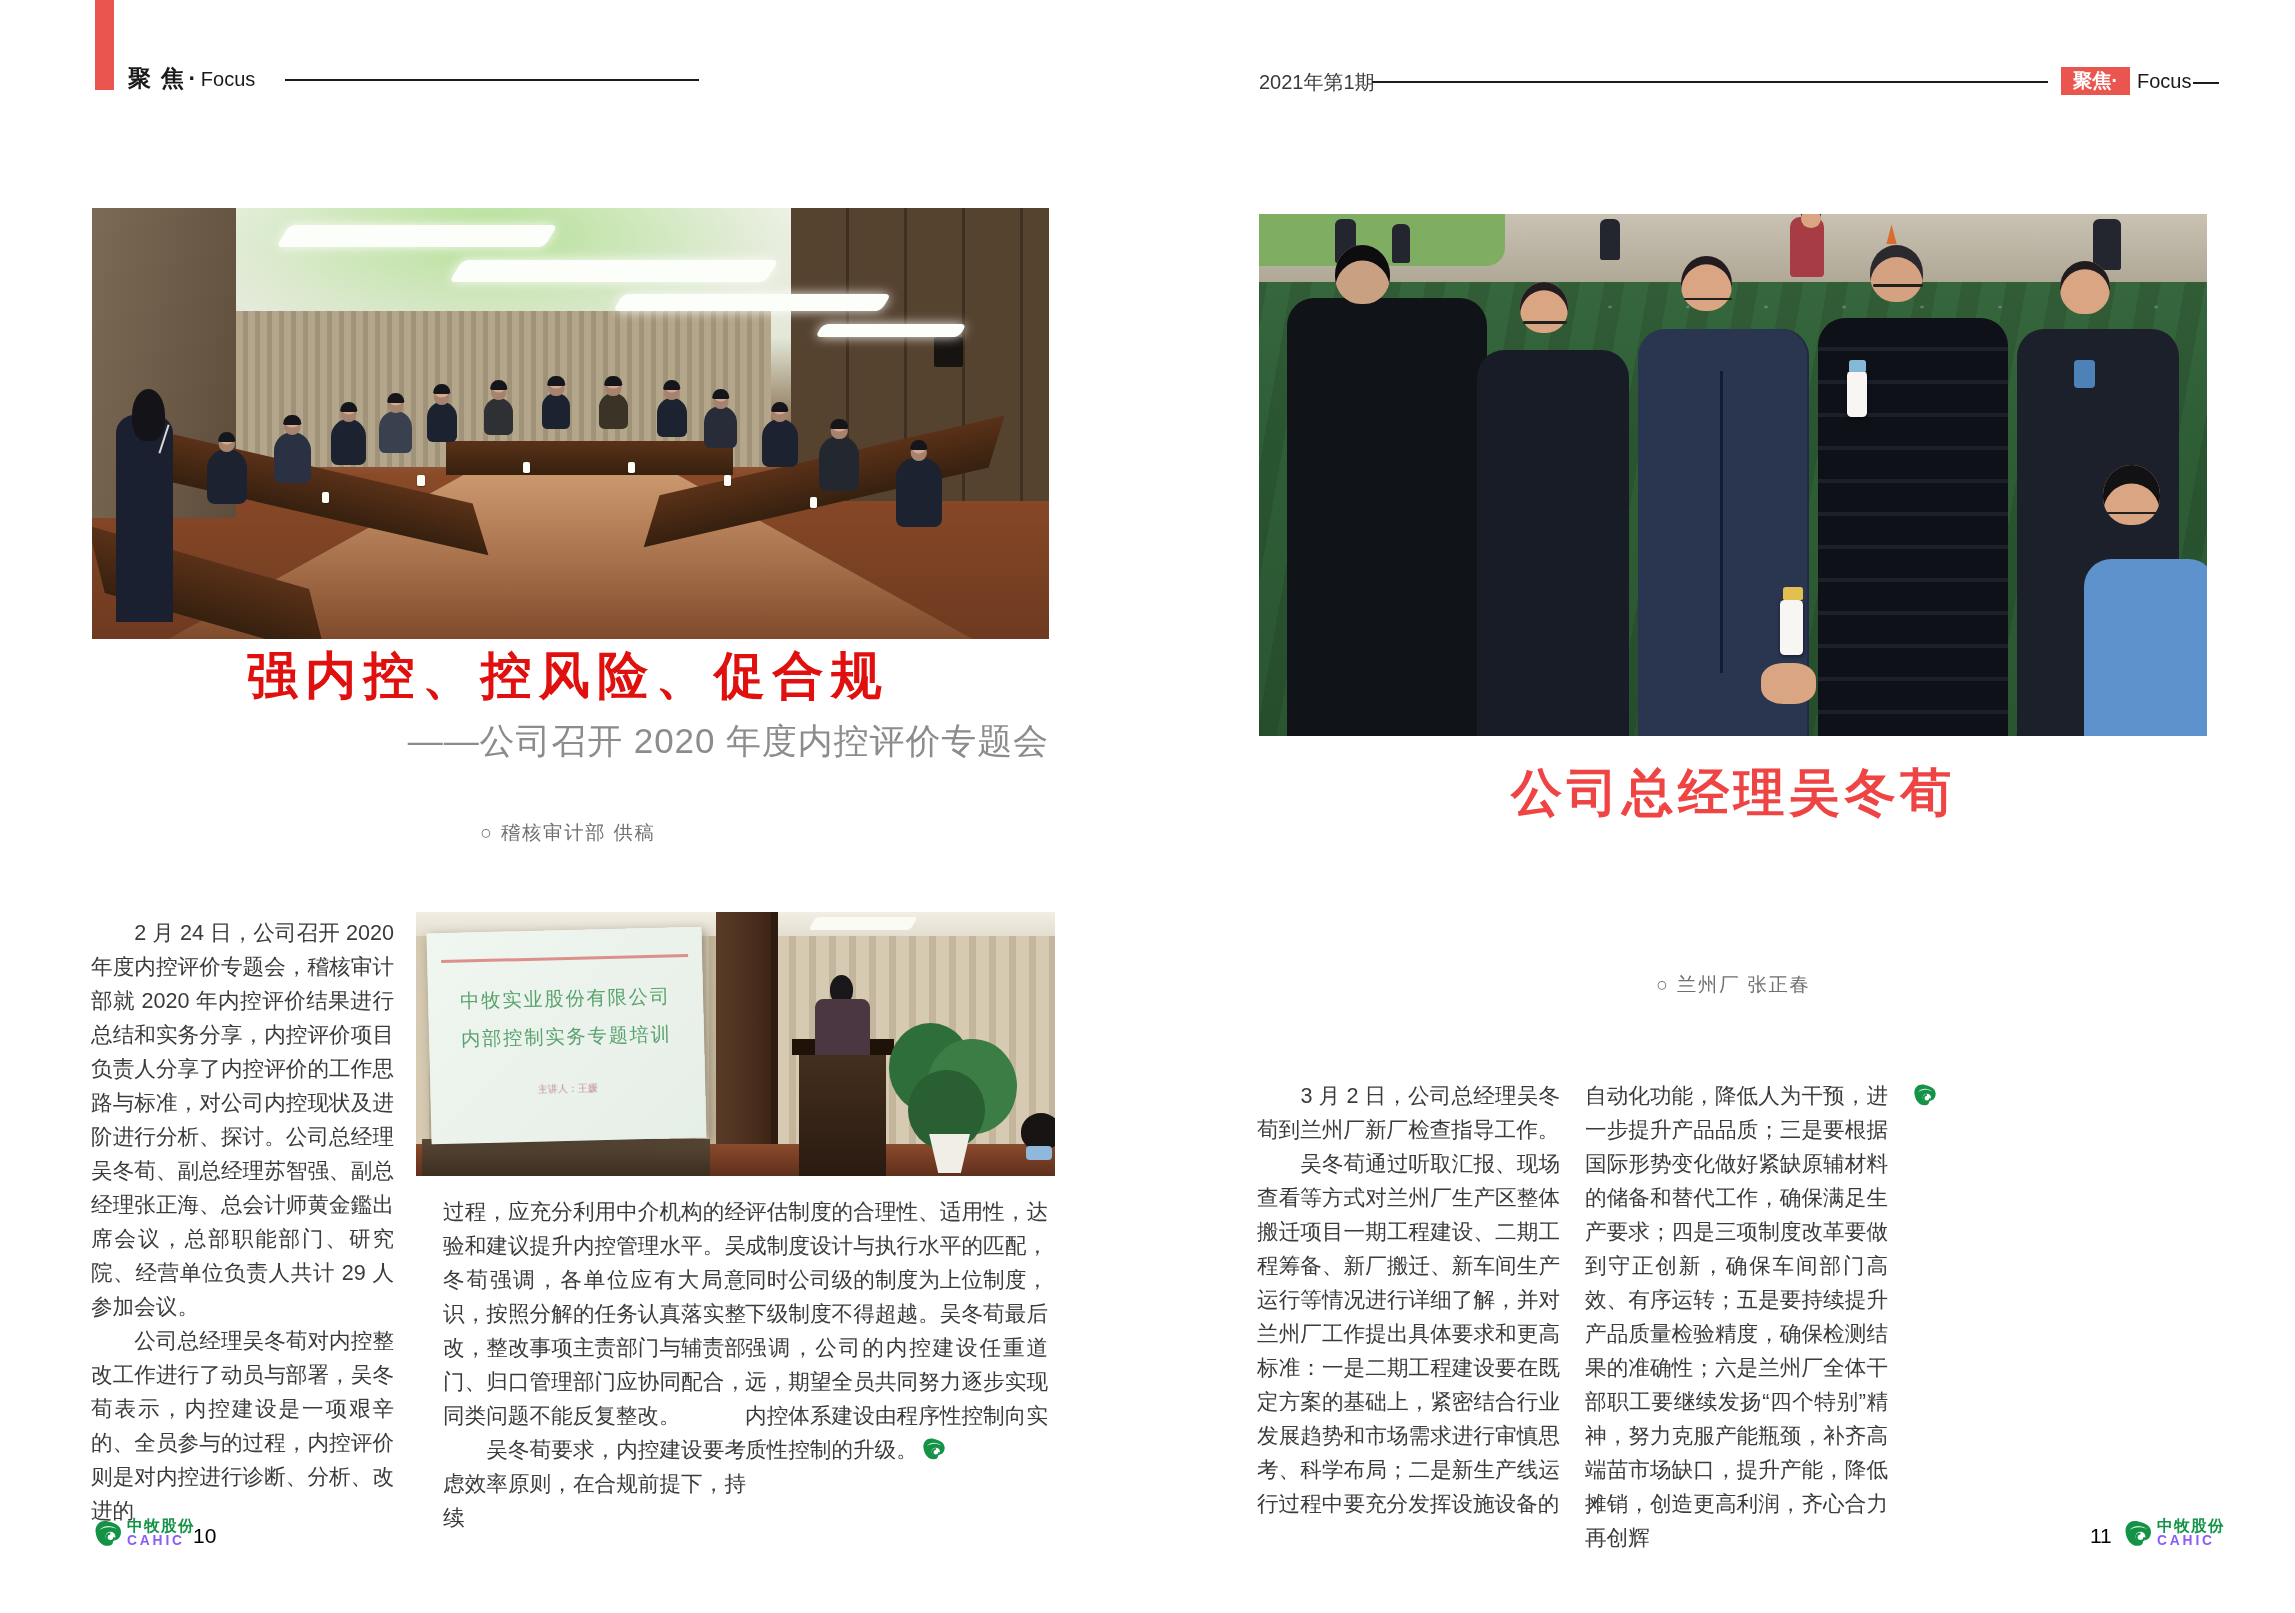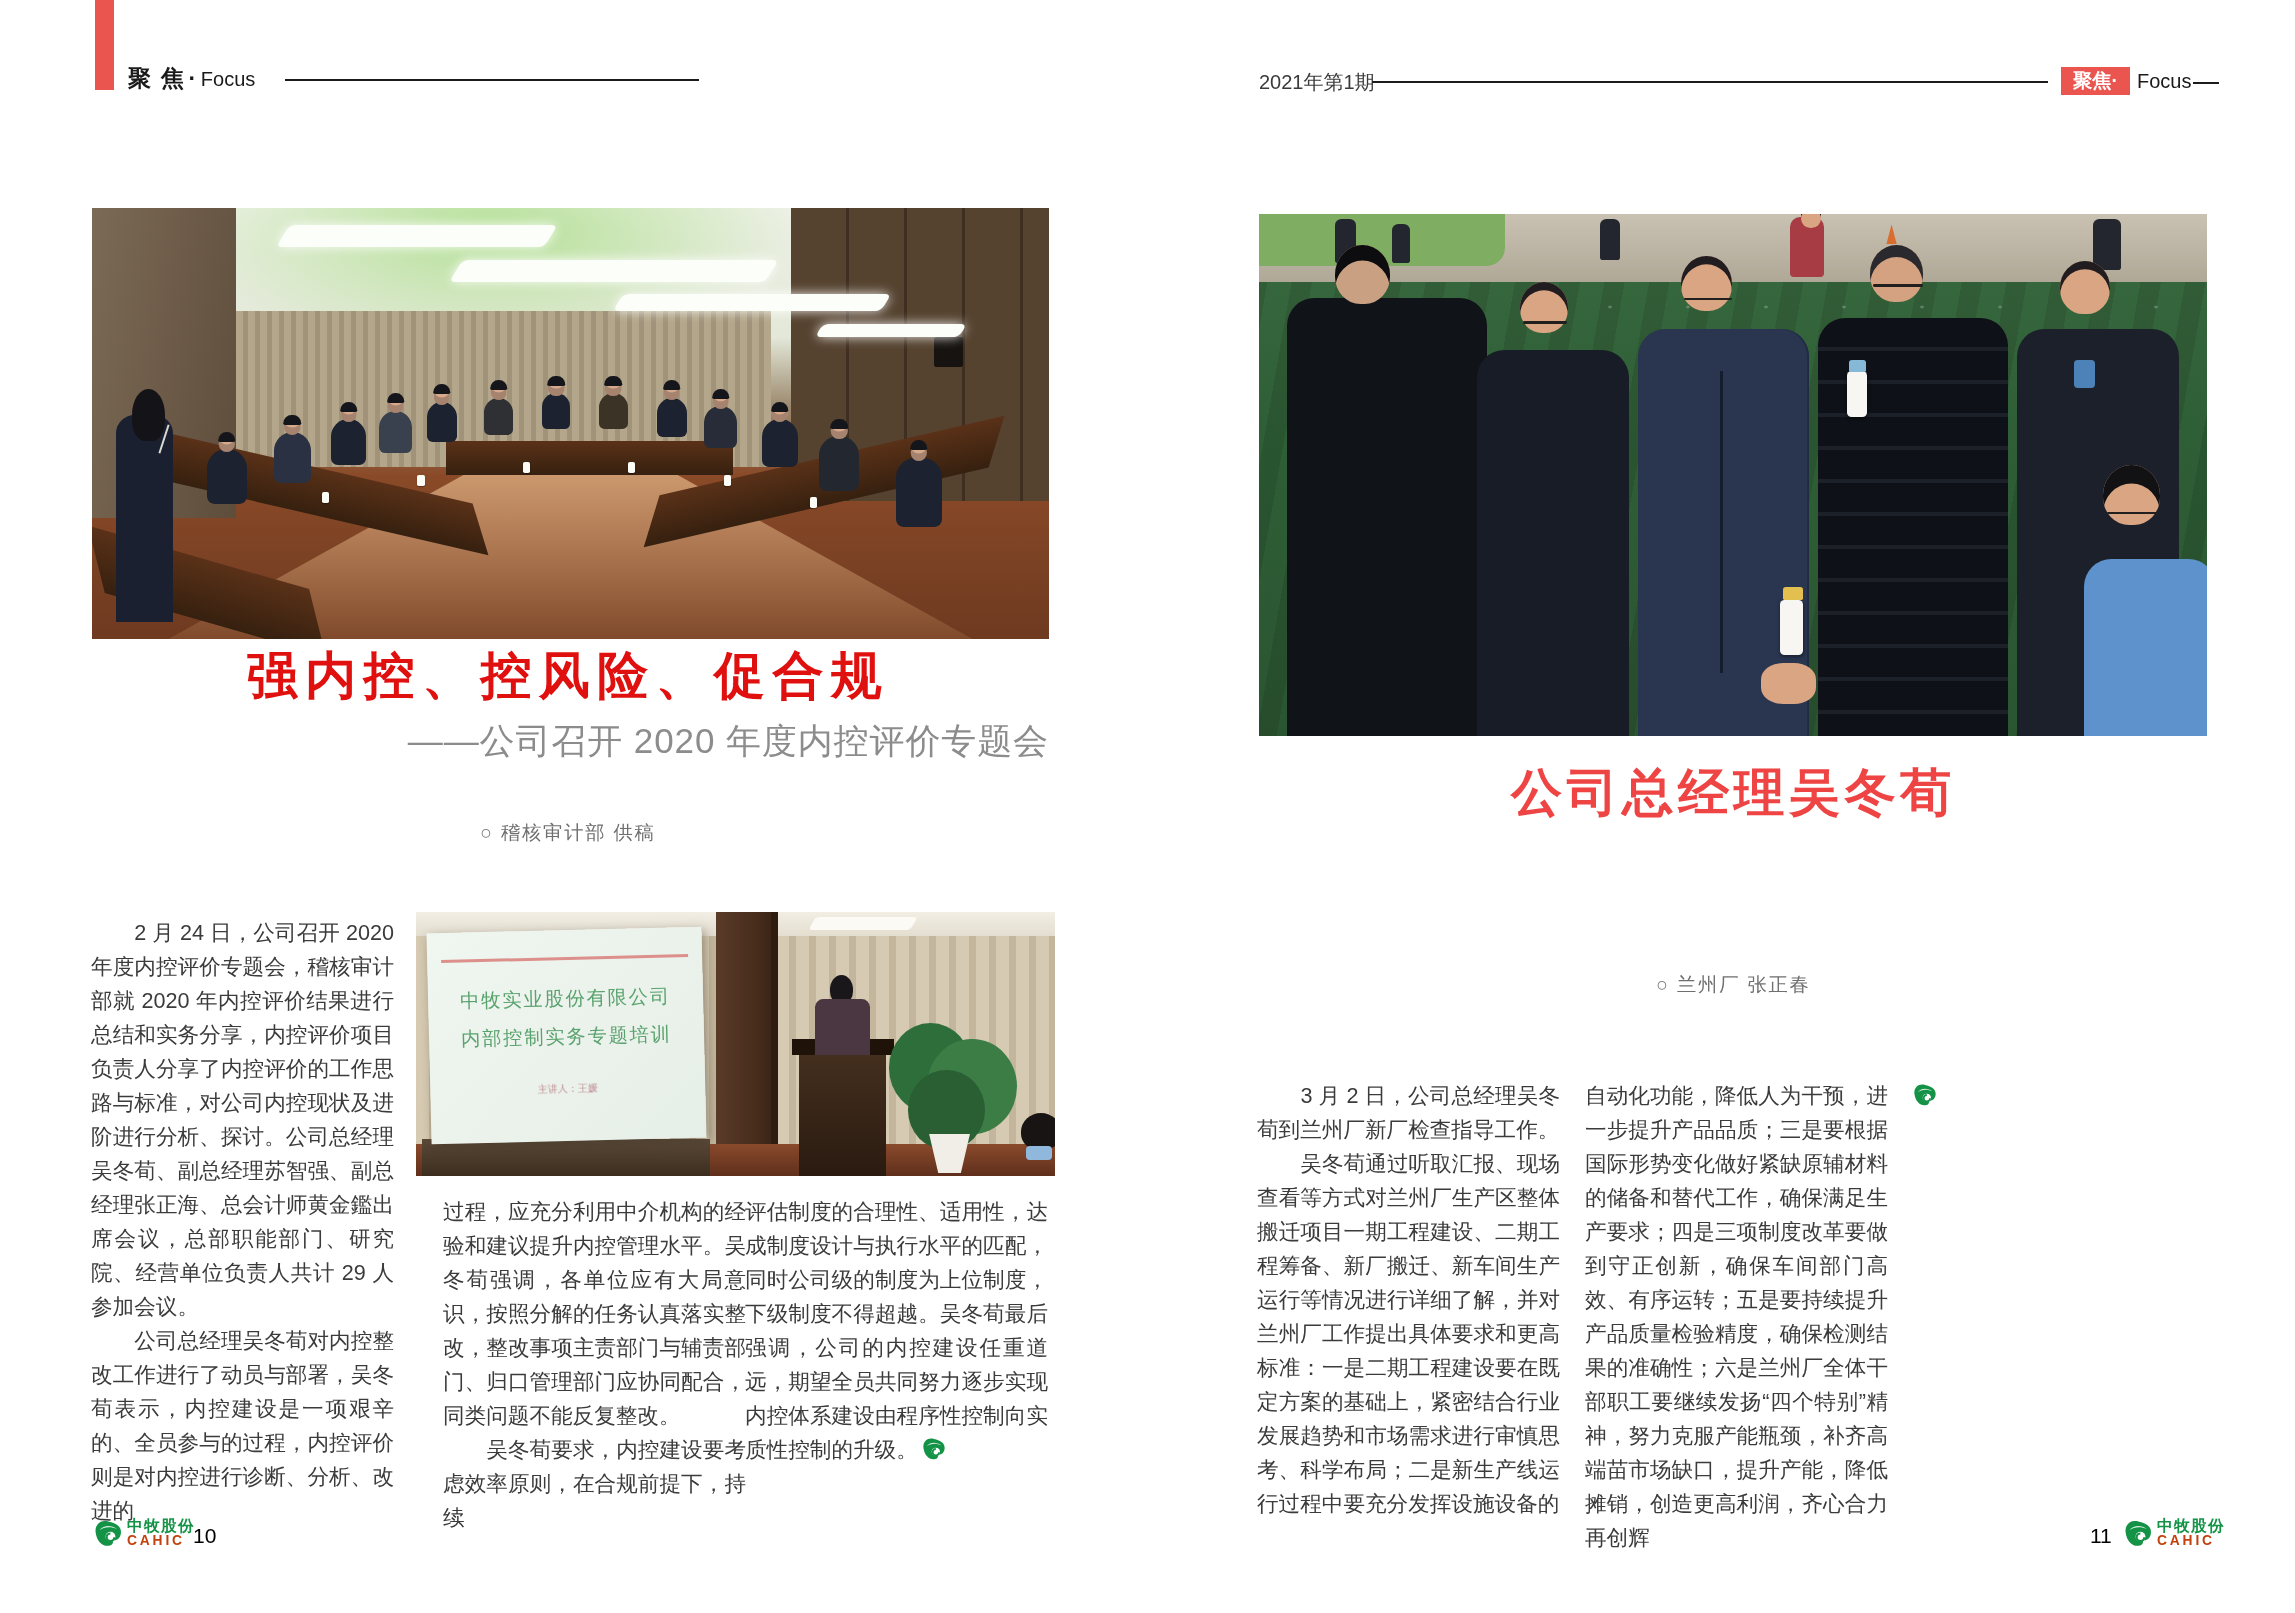--- a/index.html
+++ b/index.html
@@ -41,21 +41,21 @@
   .col-l2{left:416px; top:1195px;margin-left:27px;}
   .col-l3{left:745px;top:1195px;}
   .col-r1{left:1257px;top:1079px;}
   .col-r2{left:1585px;top:1079px;}
   .col-r3{left:1908px;top:1079px;}
   .leafmark{display:inline-block;vertical-align:-2.8px;margin-left:4.6px;}
 
   
   .logo-group{position:absolute;display:flex;align-items:center;gap:4.6px;}
   .logo-text .cn{font-size:15.6px;font-weight:bold;color:#149347;letter-spacing:1.4px;line-height:15.6px;}
-  .logo-text .en{font-size:13.8px;font-weight:bold;color:#c2410c;letter-spacing:2.8px;line-height:14.7px;}
+  .logo-text .en{font-size:13.8px;font-weight:bold;color:#8b5cf6;letter-spacing:2.8px;line-height:14.7px;}
   .pagenum{position:absolute;font-size:21px;color:#000000;top:1524px;}
 
   
   .photo{position:absolute;overflow:hidden;background:#888;}
   .ph{position:absolute;}
 
   
   #photo1{left:92px;top:208px;width:957px;height:431px;background:linear-gradient(#eef1e7 0%,#e3e8d8 30%,#9d8a6f 46%,#8a4a28 62%,#6e3a20 100%);}
   .p1-glow{left:10%;top:-8%;width:70%;height:46%;background:radial-gradient(ellipse at 45% 30%,#b4e096 0%,rgba(180,224,150,0) 60%);}
   .p1-light{background:#fcfef9;border-radius:5.5px;box-shadow:0 0 11px rgba(255,255,255,.9);transform:skewX(-32deg);}

